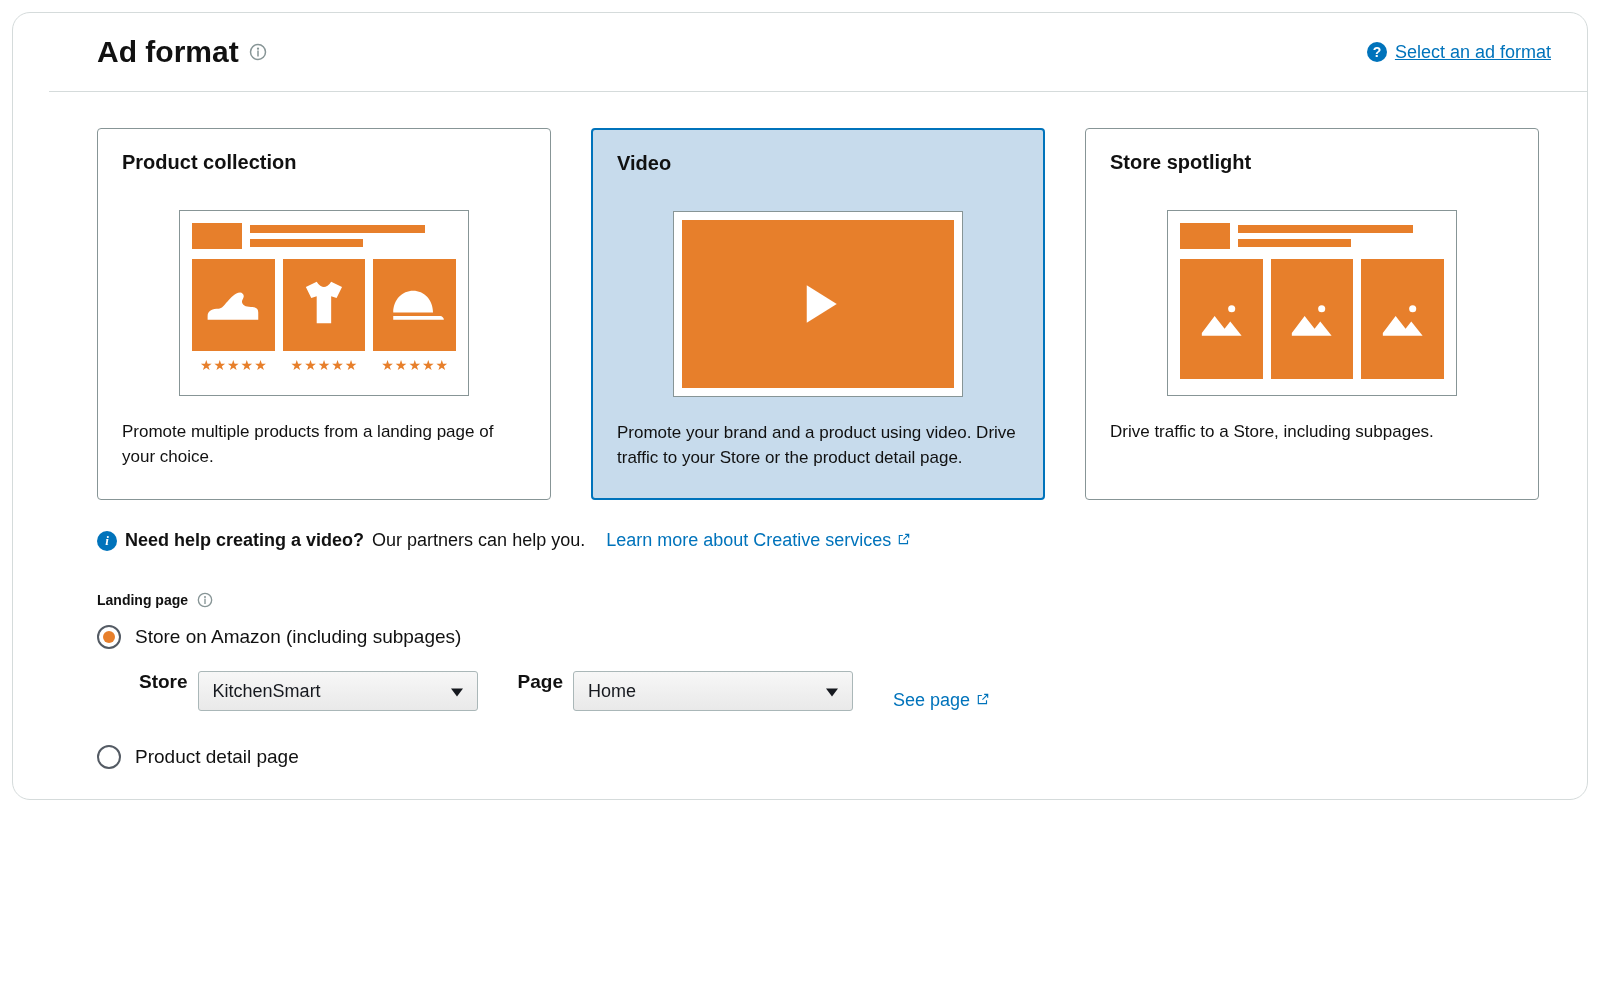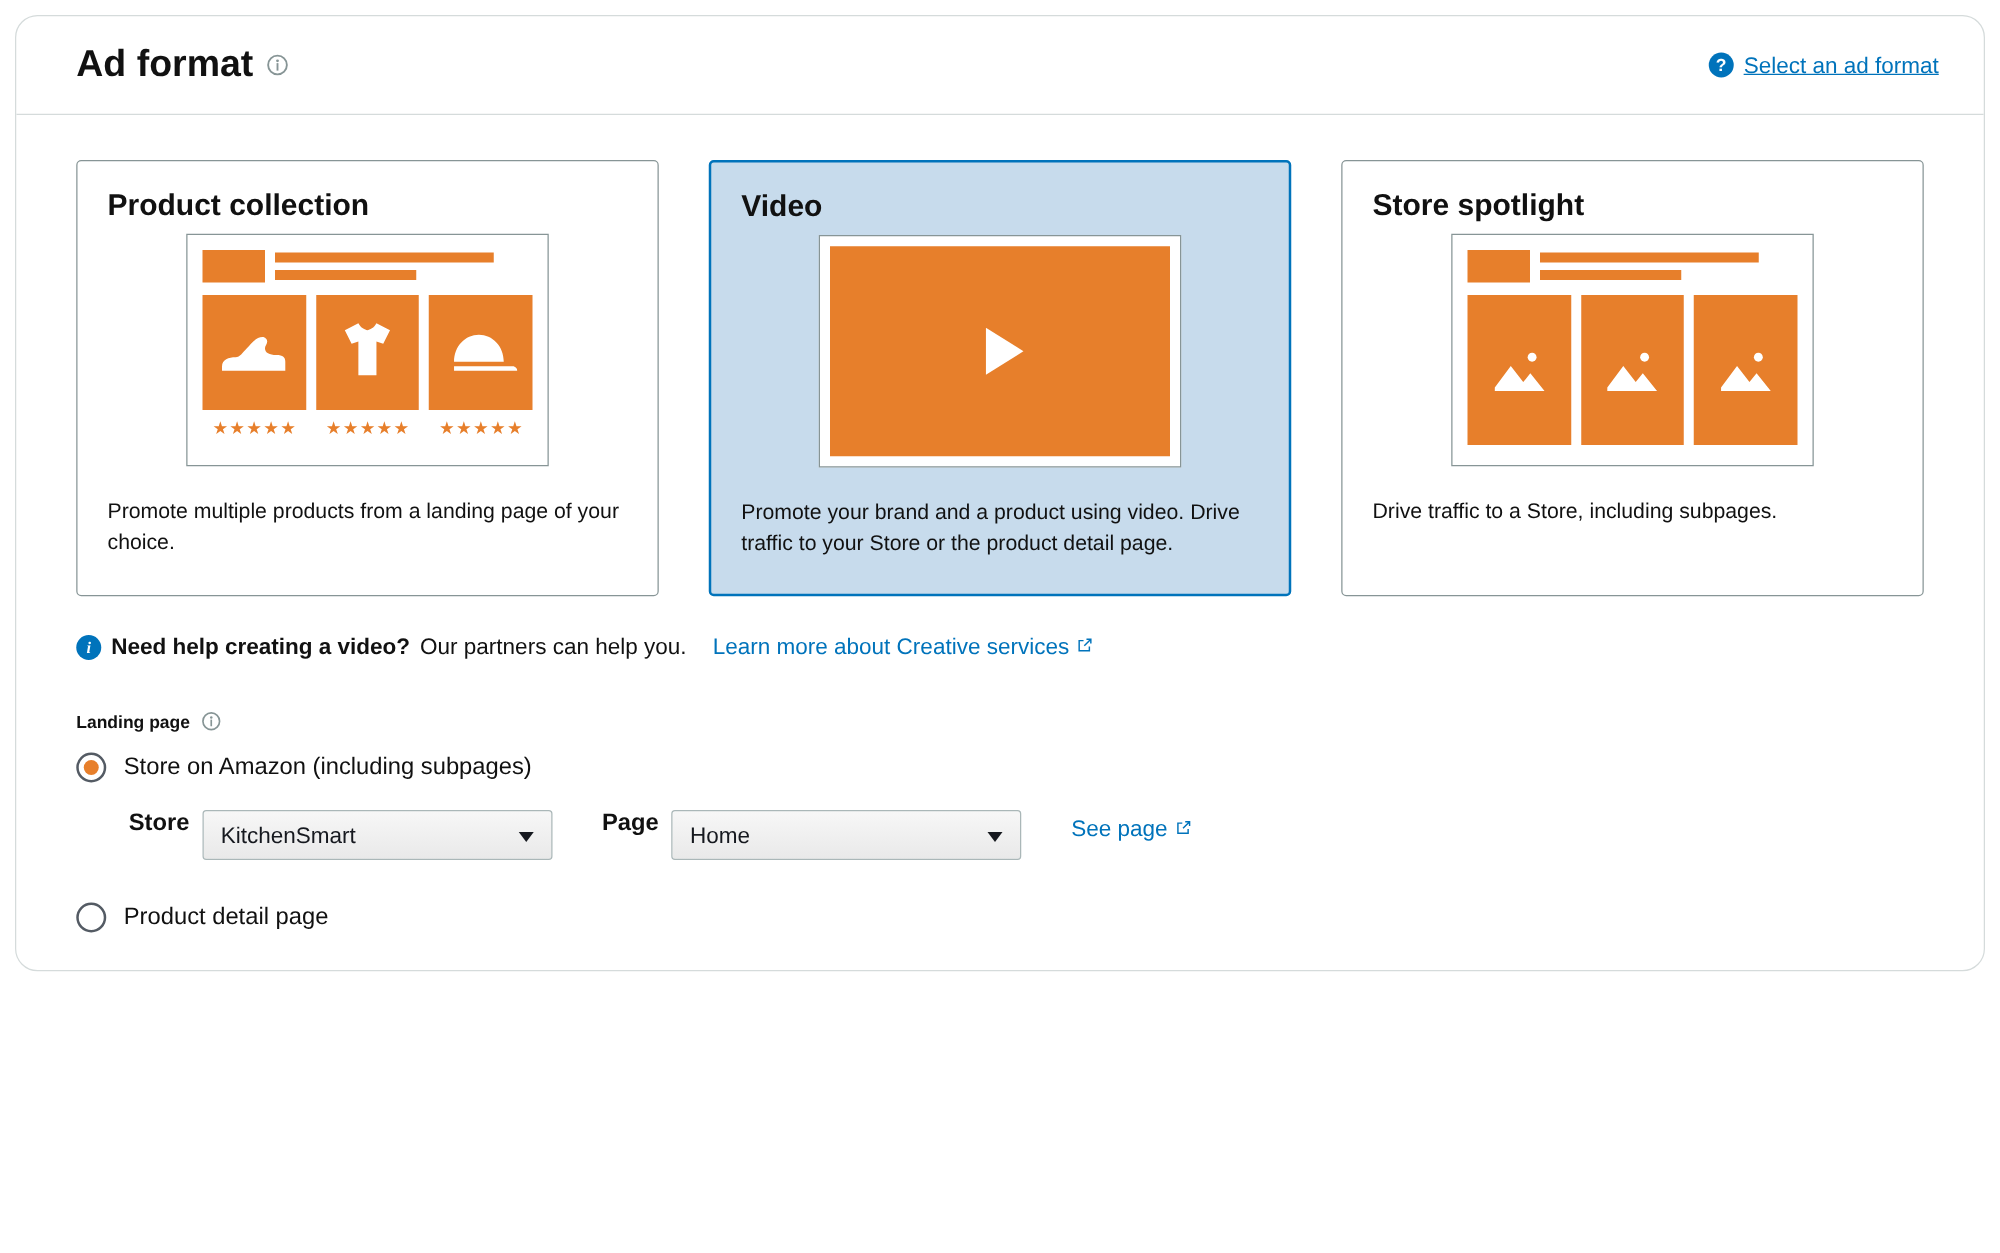--- a/index.html
+++ b/index.html
@@ -7,20 +7,21 @@
     margin: 0;
     padding: 12px;
     font-family: "Amazon Ember", "Helvetica Neue", Arial, sans-serif;
     background: #fff;
     color: #111;
   }
   .panel {
     border: 1px solid #d5dbdb;
     border-radius: 18px;
     overflow: hidden;
+    padding-left: 36px;
   }
   .panel-header {
     display: flex;
     justify-content: space-between;
     align-items: center;
     padding: 22px 36px 22px 48px;
     border-bottom: 1px solid #d5dbdb;
   }
   .panel-title {
     font-size: 30px;
@@ -55,21 +56,21 @@
     border: 1px solid #879596;
     border-radius: 4px;
     padding: 22px 24px 28px 24px;
     background: #fff;
     cursor: pointer;
   }
   .card.selected {
     border: 2px solid #0073bb;
     background: #c7dbec;
   }
-  .card-title { font-size: 24px; font-weight: 700; margin-bottom: 8px; }
+  .card-title { font-size: 20px; font-weight: 700; margin-bottom: 36px; }
   .card-illus {
     border: 1px solid #879596;
     background: #fff;
     padding: 12px;
     margin: 0 auto 24px auto;
     width: 290px;
     height: 186px;
   }
   .card-desc { font-size: 17px; line-height: 1.45; }
 
@@ -130,21 +131,21 @@
     border:1px solid #aab7b8; border-radius:3px;
     background: linear-gradient(#f7f7f7,#e9e9e9);
     padding: 0 36px 0 14px;
     font-size:18px; color:#16191f;
     display:flex;align-items:center;position:relative;
   }
   .select::after{
     content:""; position:absolute; right:14px; top:50%; transform:translateY(-30%);
     border-left:6px solid transparent;border-right:6px solid transparent;border-top:8px solid #16191f;
   }
-  .see-page { font-size:18px; margin-bottom:14px;}
+  .see-page { font-size:18px; margin-bottom:0;}
 </style>
 </head>
 <body>
 
 <div class="panel">
 
   <div class="panel-header">
     <div class="panel-title">
       <span>Ad format</span>
       <span class="info-icon">

